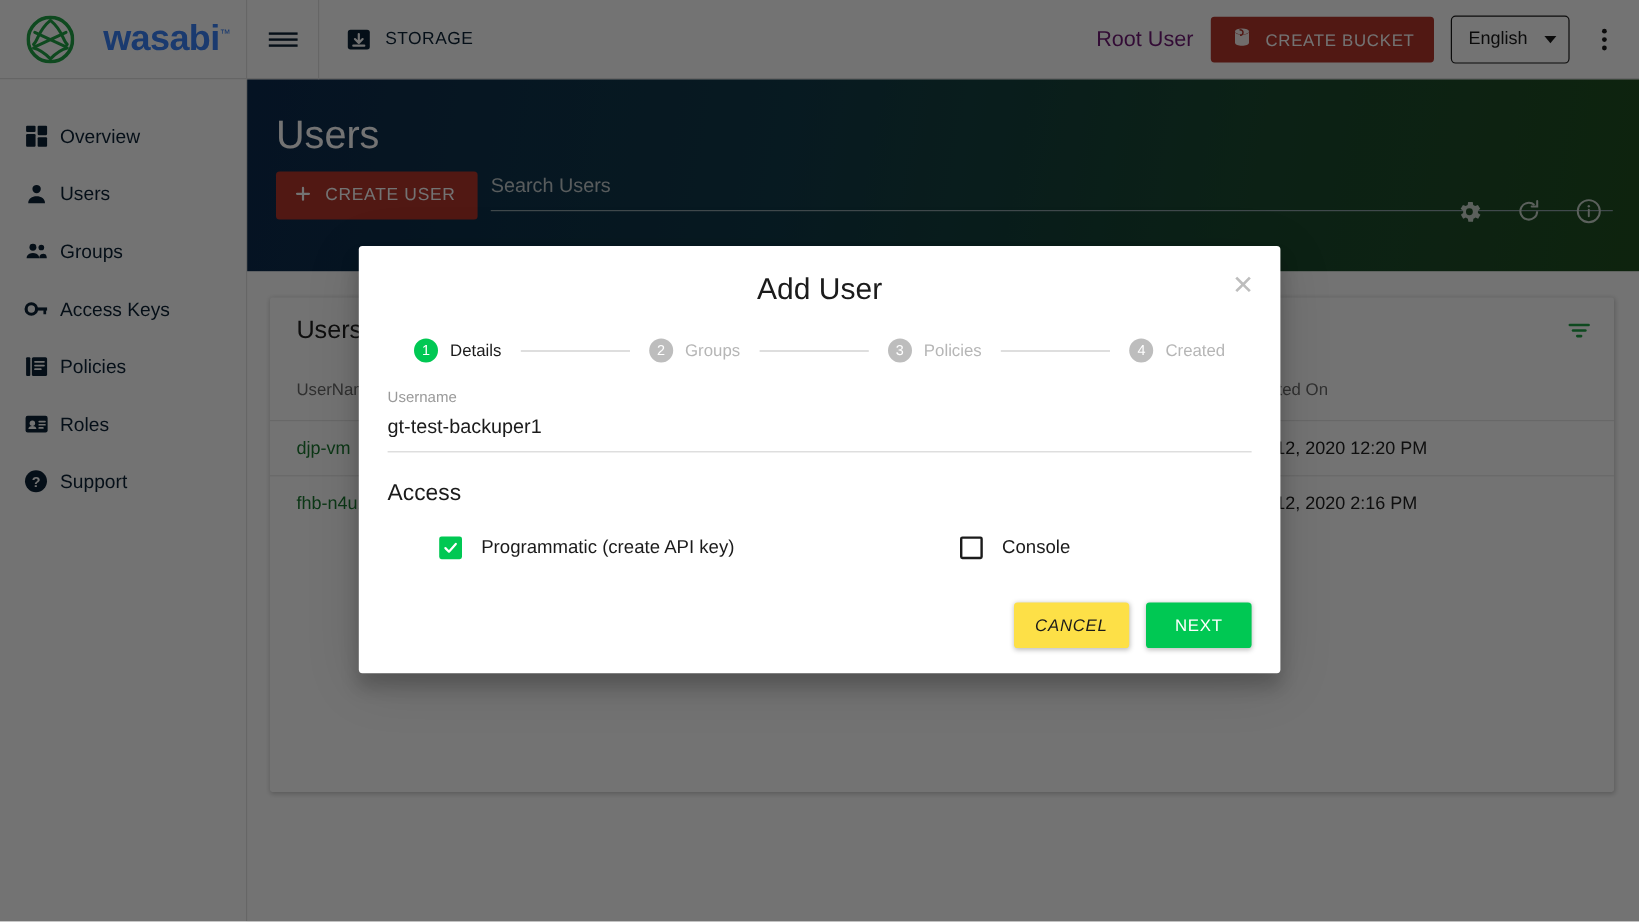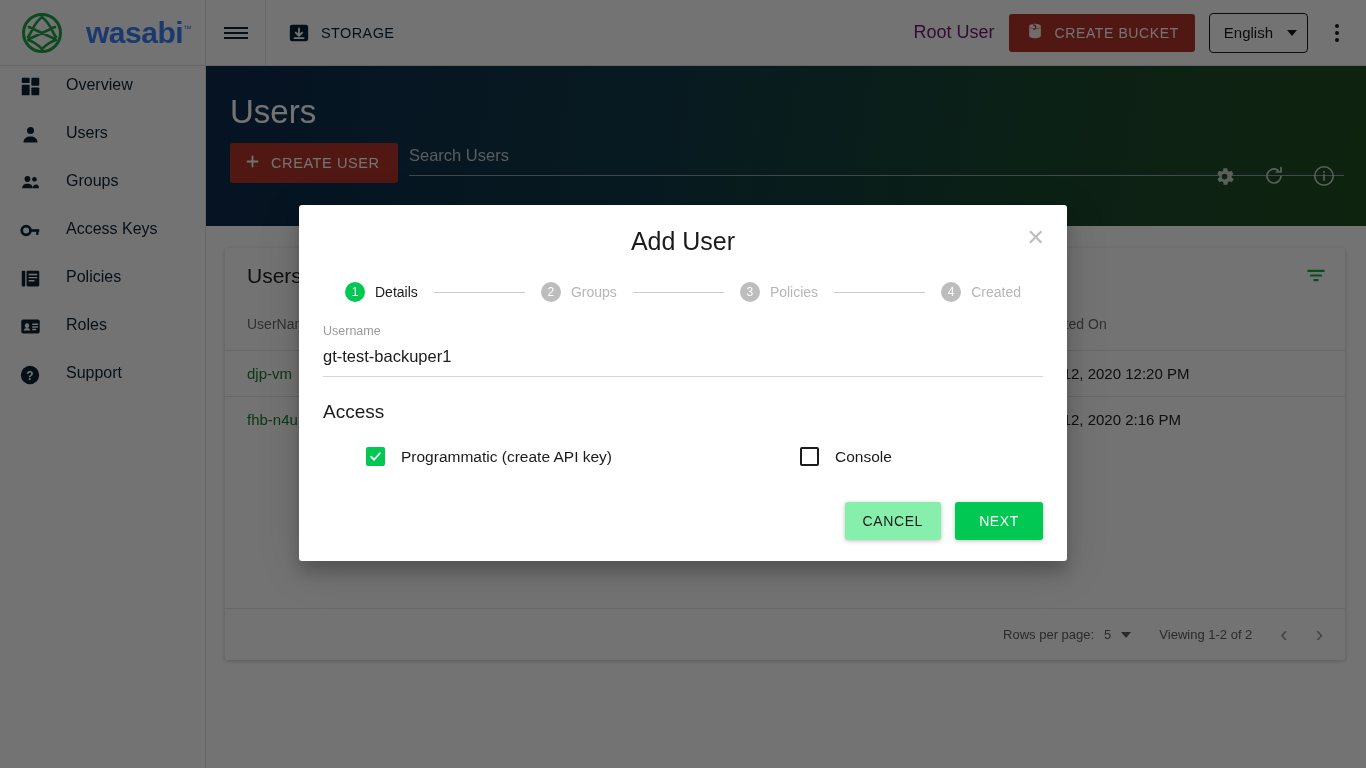--- a/index.html
+++ b/index.html
@@ -66,21 +66,21 @@
   .kebab { width: 30px; display: flex; flex-direction: column; align-items: center; gap: 3px; cursor: pointer; }
   .kebab i { width: 4px; height: 4px; border-radius: 50%; background: #1a1a1a; display: block; }
 
   
   .sidebar {
     position: absolute; top: 66px; left: 0; width: 206px; height: 702px;
     background: #ffffff; padding-top: 10px;
     border-right: 1px solid #e3e3e3;
   }
   .side-item {
-    display: flex; align-items: flex-start; gap: 22px;
+    display: flex; align-items: flex-end; gap: 6px;
     height: 48px; padding-left: 16px; color: #0d2235;
     font-size: 16px; cursor: pointer;
   }
   .side-item .ic { width: 28px; display: flex; justify-content: center; }
 
   
   .banner {
     position: absolute; top: 66px; left: 206px; width: 1160px; height: 160px;
     background: linear-gradient(100deg, #0d2b4e 0%, #113a4a 38%, #1b4a30 72%, #1f4f20 100%);
   }
@@ -200,21 +200,21 @@
   .spacer-col { width: 188px; }
 
   .dlg-actions {
     position: absolute; right: 24px; bottom: 21px; display: flex; gap: 14px;
   }
   .btn {
     height: 38px; min-width: 88px; padding: 0 18px; border: none; border-radius: 3px;
     font-size: 14px; letter-spacing: .6px; cursor: pointer;
     font-family: "Liberation Sans", sans-serif;
   }
-  .btn-cancel { background: #86efac; color: #1b1b1b; box-shadow: 0 1px 4px rgba(0,0,0,.26); }
+  .btn-cancel { background: #fde047; color: #1b1b1b; box-shadow: 0 1px 4px rgba(0,0,0,.26); font-style: italic; }
   .btn-next { background: #00c853; color: #fff; box-shadow: 0 1px 4px rgba(0,0,0,.26); }
 </style>
 </head>
 <body>
 
 <div id="root">
 
   <div class="topbar">
     <div class="logo-wrap">
       <svg class="logo-mark" viewBox="0 0 40 40">
@@ -404,32 +404,20 @@
           <td>Jan 12, 2020 12:20 PM</td>
         </tr>
         <tr>
           <td class="user">fhb-n4u1</td>
           <td></td>
           <td>Jan 12, 2020 2:16 PM</td>
         </tr>
       </tbody>
     </table>
 
-    <div class="pager">
-      <div class="rpp">
-        <span>Rows per page:</span>
-        <span class="rpp-val">
-          <span>5</span>
-          <span class="rpp-caret"></span>
-        </span>
-      </div>
-      <span>Viewing 1-2 of 2</span>
-      <span class="chev">‹</span>
-      <span class="chev">›</span>
-    </div>
   </div>
 
   <div class="scrim"></div>
 
   <div class="dialog">
     <div class="dlg-title">Add User</div>
     <span class="dlg-close">✕</span>
 
     <div class="stepper">
       <div class="step active">

